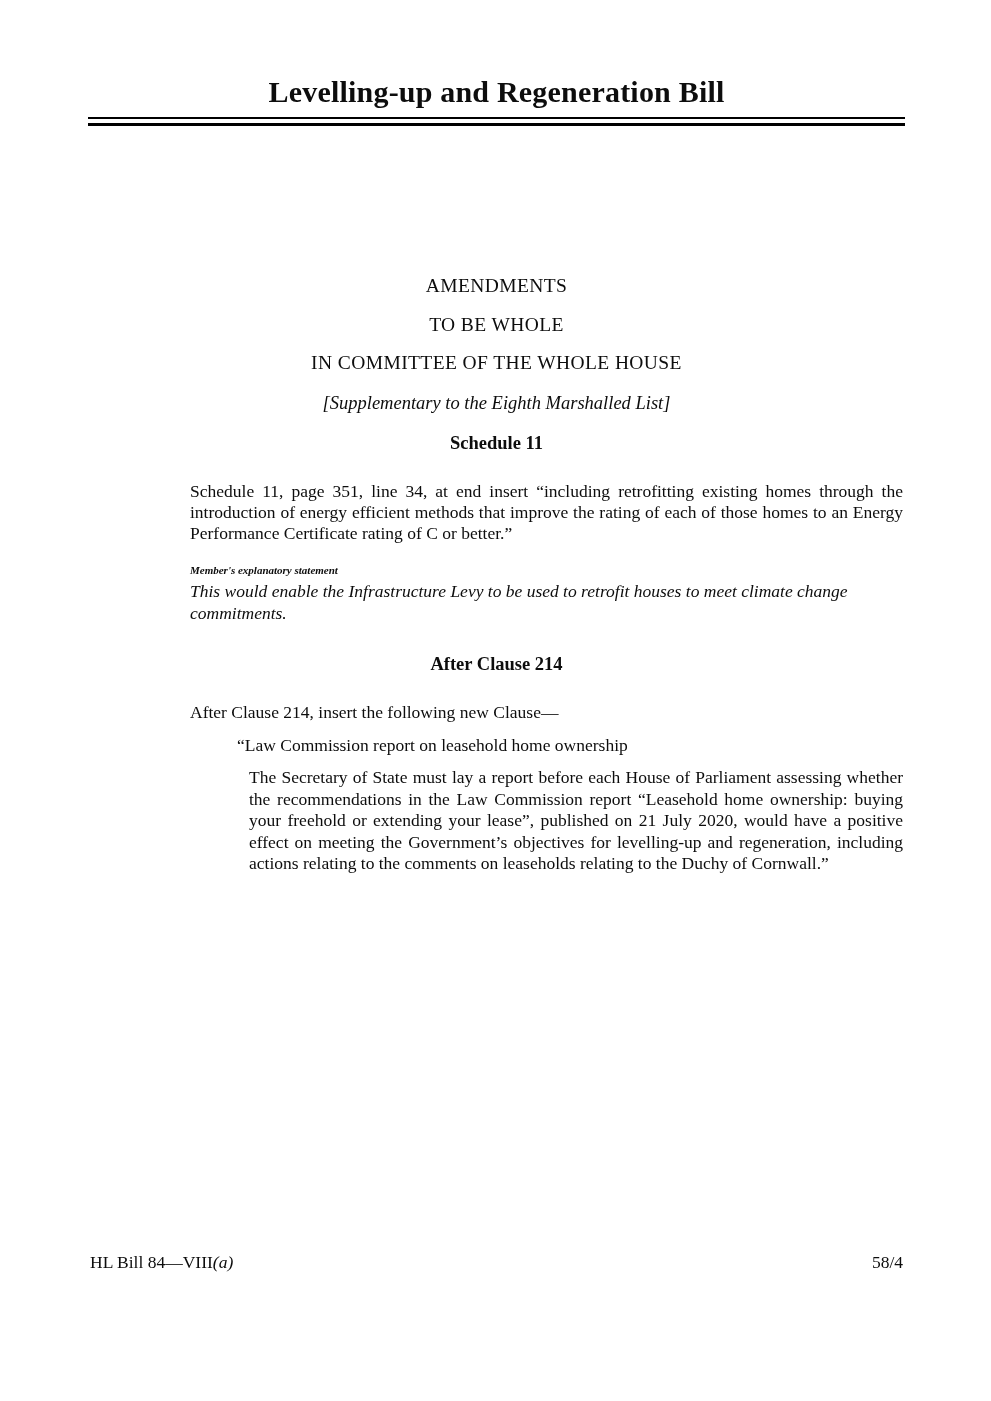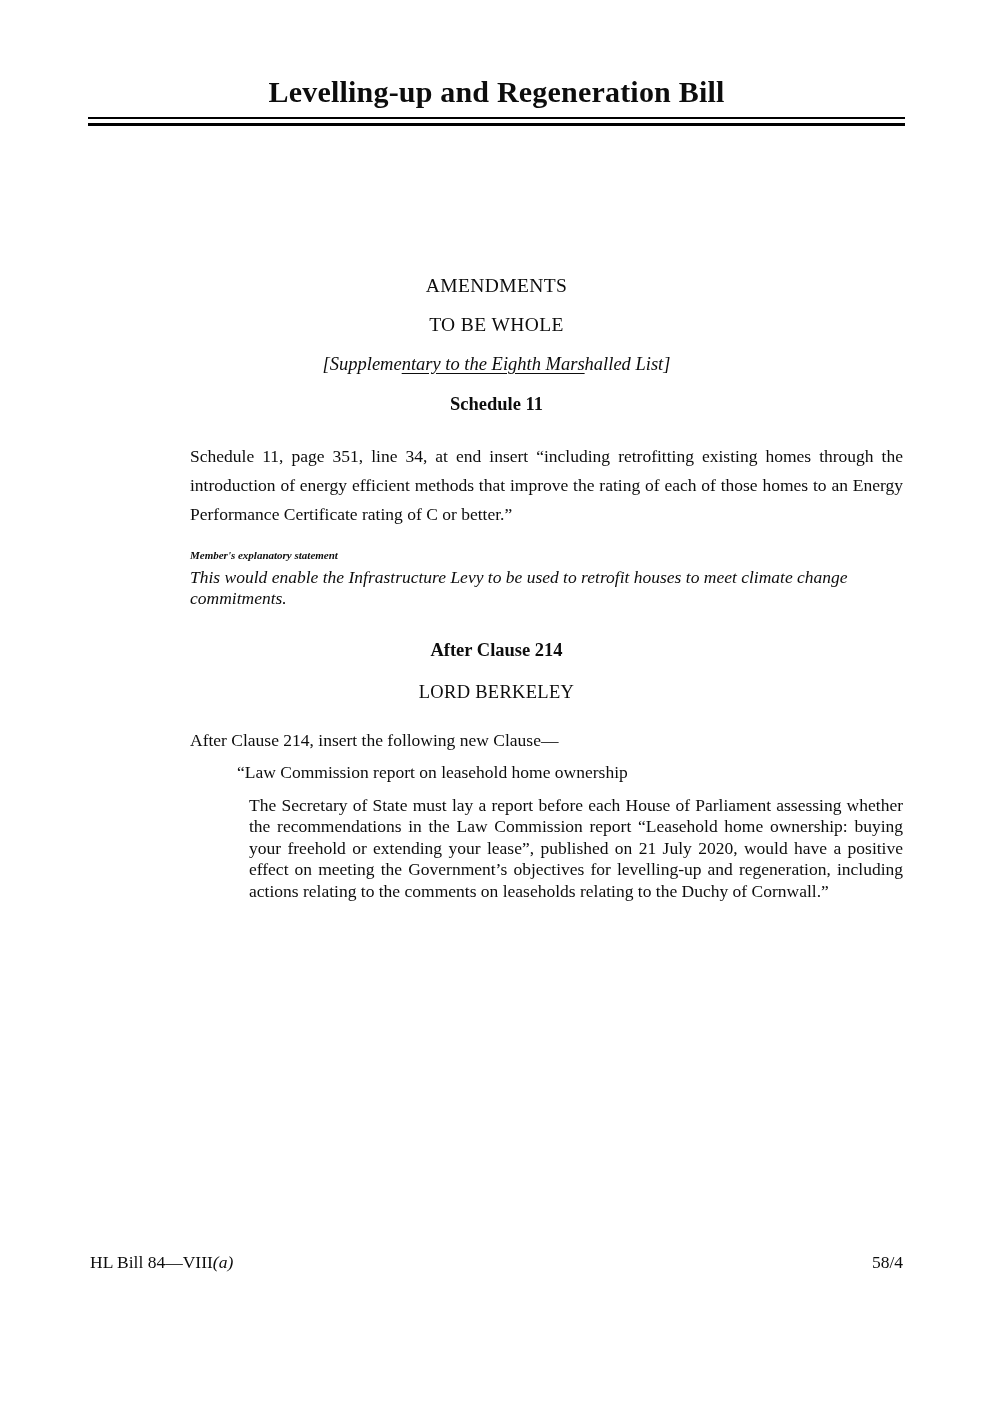--- a/index.html
+++ b/index.html
@@ -45,21 +45,20 @@
     letter-spacing: 0.4px;
   }
   .subtitle {
     margin: 21px 0 0 0;
     text-align: center;
     font-style: italic;
     font-size: 18.5px;
     line-height: 19px;
   }
   .link-underline {
-    text-decoration: underline;
     text-underline-offset: 3px;
     color: inherit;
     cursor: pointer;
     text-align: right;
   }
   .amendment-heading {
     margin: 21px 0 0 0;
     text-align: center;
     font-weight: bold;
     font-size: 18.5px;
@@ -70,21 +69,21 @@
     text-align: center;
     font-size: 18.5px;
     line-height: 19px;
     letter-spacing: 0.3px;
   }
   .amendment-body {
     margin: 28px 0 0 102px;
     width: 713px;
     text-align: justify;
     font-size: 17.5px;
-    line-height: 29px;
+    line-height: 21px;
   }
   .expl-title {
     margin: 16px 0 0 102px;
     font-weight: bold;
     font-style: italic;
     font-size: 11px;
     line-height: 21.5px;
   }
   .expl-body {
     margin: 0 0 0 102px;
@@ -134,33 +133,33 @@
 <body>
 
 <div class="page">
 
   <h1 class="doc-title">Levelling-up and Regeneration Bill</h1>
   <div class="double-rule"></div>
 
   <div class="front-headings">
     <p class="caps-line">AMENDMENTS</p>
     <p class="caps-line">TO BE WHOLE</p>
+    <p class="caps-line" style="margin-bottom:0">IN COMMITTEE OF THE WHOLE HOUSE</p>
     <p class="subtitle"><span>[Suppleme</span><span class="link-underline">ntary to the Eighth Mars</span><span>halled List]</span></p>
   </div>
 
   <div>
     <p class="amendment-heading">Schedule 11</p>
     <p class="amendment-body">Schedule 11, page 351, line 34, at end insert “including retrofitting existing homes through the introduction of energy efficient methods that improve the rating of each of those homes to an Energy Performance Certificate rating of C or better.”</p>
     <p class="expl-title">Member's explanatory statement</p>
     <p class="expl-body">This would enable the Infrastructure Levy to be used to retrofit houses to meet climate change commitments.</p>
   </div>
 
   <div>
     <p class="amendment-heading second-heading">After Clause 214</p>
-    <p class="mover">LORD BERKELEY</p>
     <p class="lead-in">After Clause 214, insert the following new Clause—</p>
     <p class="clause-title">“Law Commission report on leasehold home ownership</p>
     <p class="clause-body">The Secretary of State must lay a report before each House of Parliament assessing whether the recommendations in the Law Commission report “Leasehold home ownership: buying your freehold or extending your lease”, published on 21 July 2020, would have a positive effect on meeting the Government’s objectives for levelling-up and regeneration, including actions relating to the comments on leaseholds relating to the Duchy of Cornwall.”</p>
   </div>
 
   <div class="footer">
     <span><span>HL Bill 84—VIII</span><span class="it">(a)</span></span>
     <span>58/4</span>
   </div>
 

